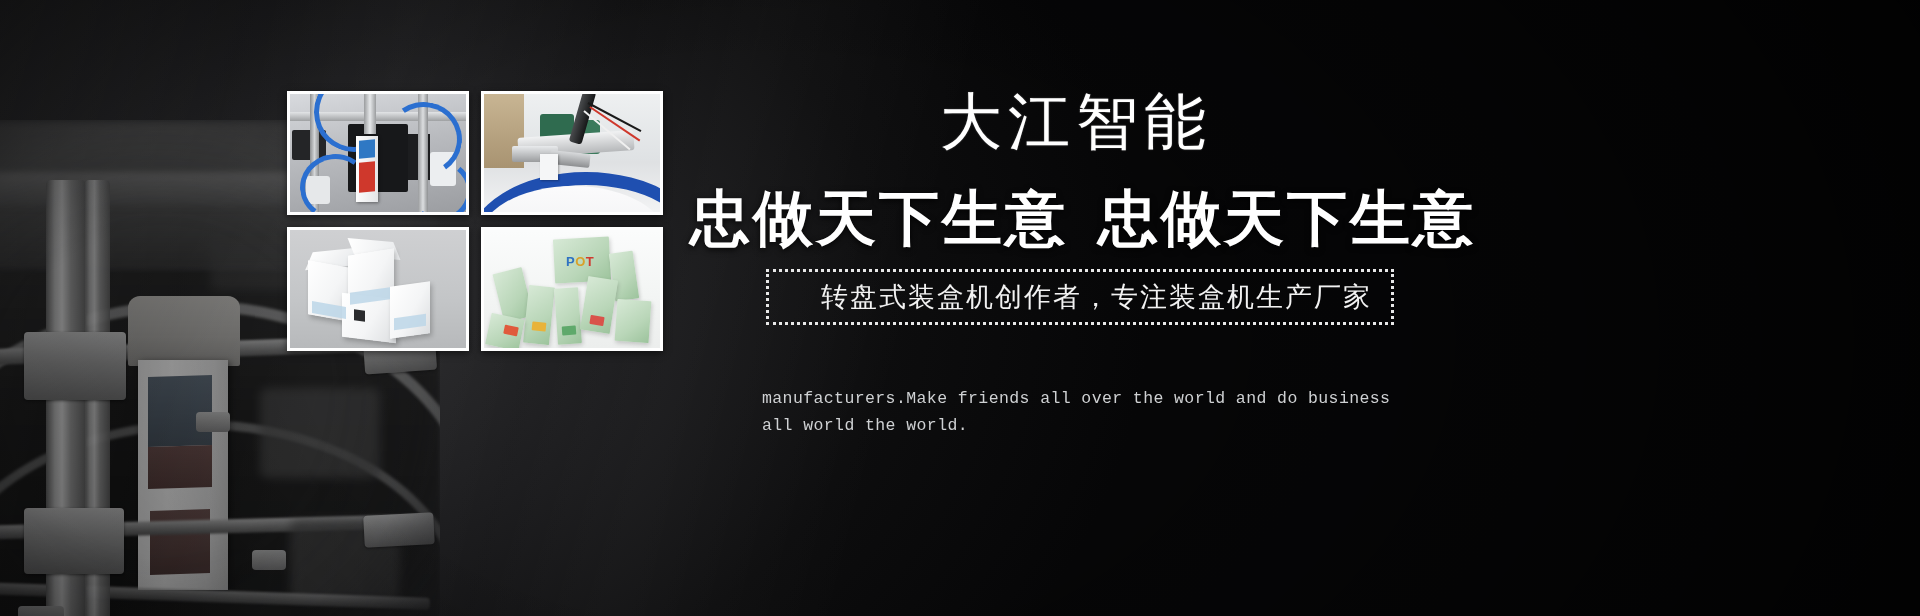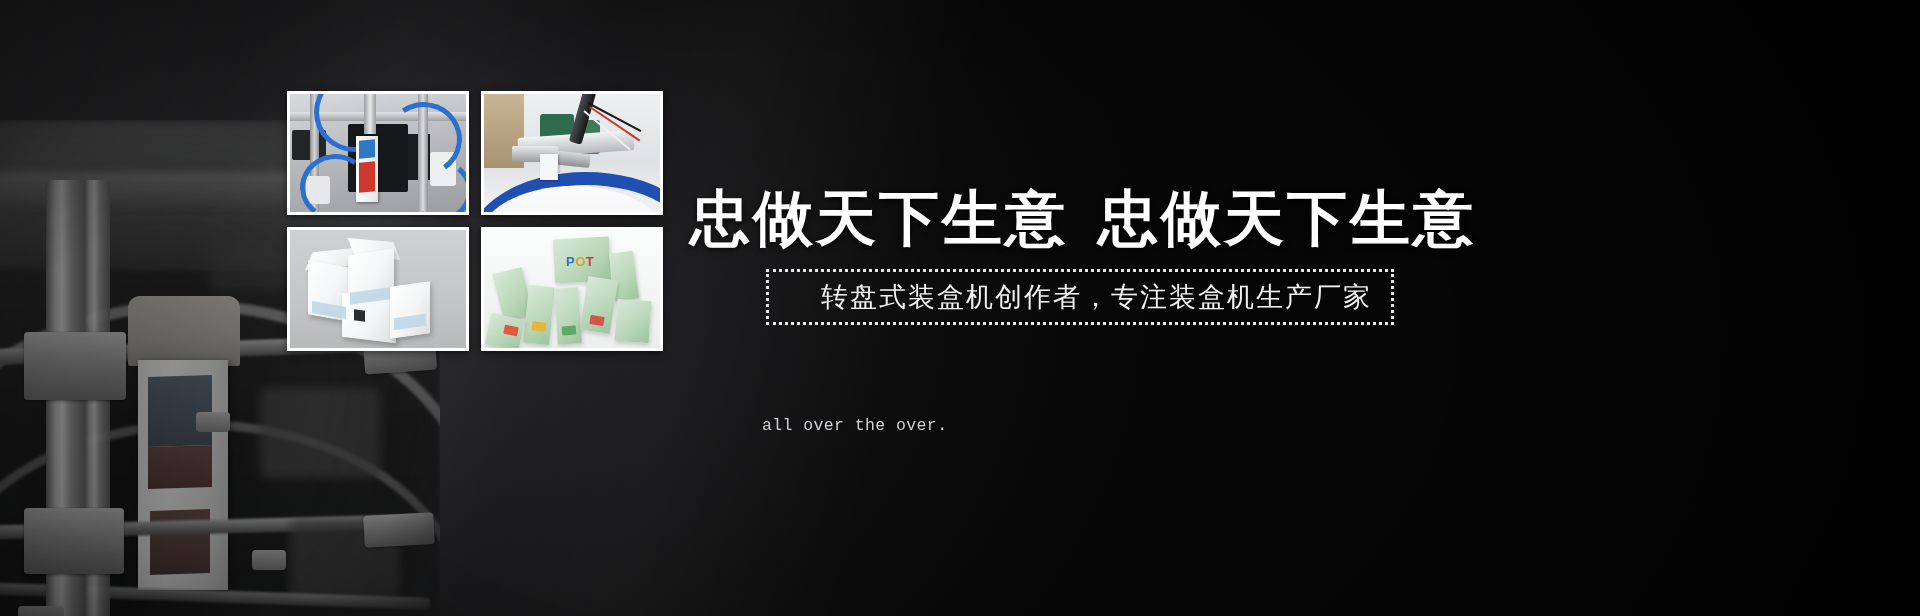--- a/index.html
+++ b/index.html
@@ -431,28 +431,29 @@
         <div class="pot"><span class="p">P</span><span class="o">O</span><span class="t">T</span></div>
         <div class="tinylabel a"></div>
         <div class="tinylabel b"></div>
         <div class="tinylabel c"></div>
         <div class="tinylabel d"></div>
       </div>
     </div>
 
   </div>
 
+  <div class="brand-title">大江智能</div>
 
   <div class="headline">
     <span>忠做天下生意</span><span class="gap"></span><span>忠做天下生意</span>
   </div>
 
   <div class="tagline-box">
     <span class="tag-text">转盘式装盒机创作者，专注装盒机生产厂家</span>
   </div>
 
   <div class="en-para">
     <span class="indent"></span><br>
-    <br>
-    <span>all over the over.</span>
+    <span>manufacturers.Make friends all over the world and do business</span><br>
+    <span>all world the world.</span>
   </div>
 
 </div>
 
 </body></html>

